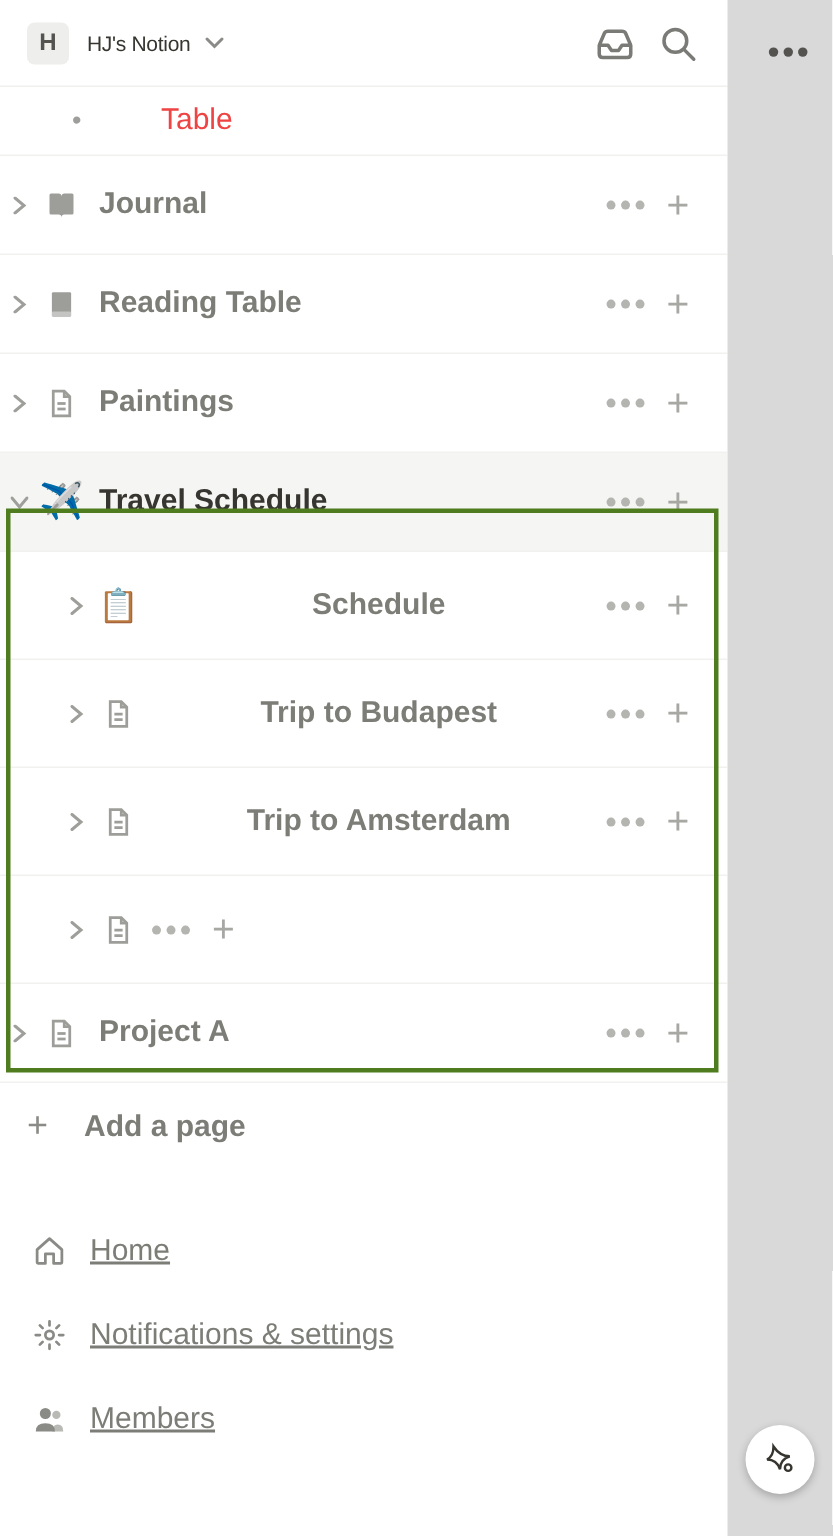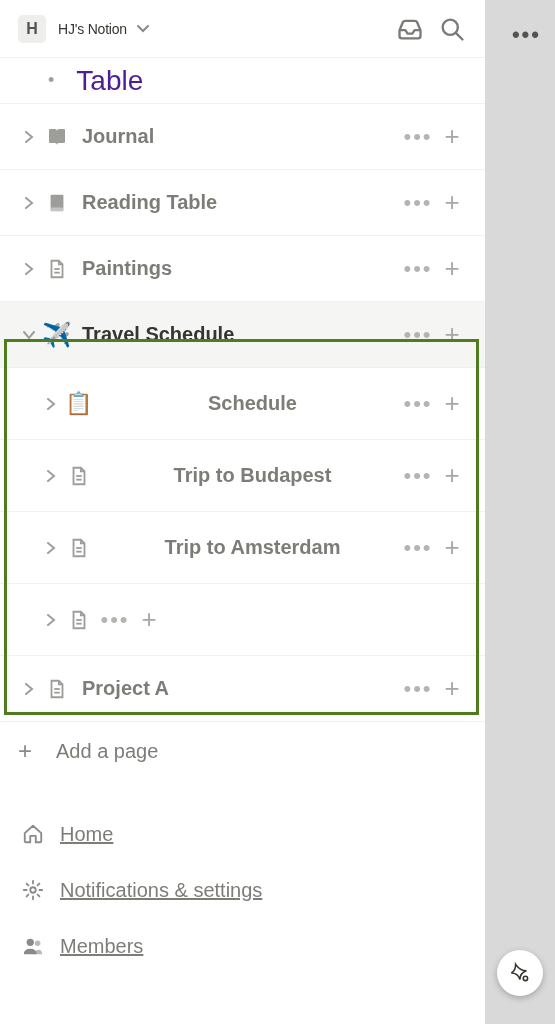--- a/index.html
+++ b/index.html
@@ -11,45 +11,45 @@
 
   .topbar { height: 58px; display: flex; align-items: center; padding: 0 12px 0 18px; border-bottom: 1px solid #f0f0ee; }
   .ws-badge { width: 28px; height: 28px; border-radius: 5px; background: #eeeeec; color: #54534f; font-weight: 600; font-size: 16px; display: flex; align-items: center; justify-content: center; margin-right: 12px; }
   .ws-name { font-size: 14px; font-weight: 400; color: #37352f; letter-spacing: -0.2px; }
   .ws-caret { margin-left: 8px; color: #8a8a86; }
   .topbar-spacer { flex: 1; }
   .top-icon { width: 42px; height: 42px; display: flex; align-items: center; justify-content: center; color: #7a7a76; }
 
   .list { flex: 1; overflow: hidden; }
 
-  .row { display: flex; align-items: center; height: 66px; padding: 0 18px 0 18px; border-bottom: 1px solid #f1f1ef; background: #ffffff; }
+  .row { display: flex; align-items: center; height: 66px; padding: 0 18px 0 2px; border-bottom: 1px solid #f1f1ef; background: #ffffff; }
   .row.selected { background: #f5f5f3; }
   .row .arrow { width: 22px; display: flex; align-items: center; justify-content: center; color: #9e9e9a; font-size: 15px; }
   .row .icon { width: 34px; display: flex; align-items: center; justify-content: center; font-size: 22px; color: #9d9d99; }
   .row .label { flex: 1; font-size: 20px; font-weight: 600; color: #7d7d78; margin-left: 8px; }
   .row.selected .label { color: #37352f; }
   .row .dots { width: 38px; display: flex; align-items: center; justify-content: center; color: #b4b4b0; font-size: 22px; letter-spacing: 2px; }
   .row .plus { width: 30px; display: flex; align-items: center; justify-content: center; color: #a7a7a3; font-size: 26px; font-weight: 300; }
 
   .subrow { height: 46px; padding-left: 48px; display: flex; align-items: center; border-bottom: 1px solid #f1f1ef; }
   .subrow .bullet { color: #9e9e9a; font-size: 18px; margin-right: 22px; }
-  .subrow .label { font-size: 28px; color: #4c1d95; font-weight: 500; }
+  .subrow .label { font-size: 20px; color: #ef4444; font-weight: 500; margin-left: 31px; }
 
   .childrow { display: flex; align-items: center; height: 72px; padding: 0 18px 0 40px; border-bottom: 1px solid #f1f1ef; }
   .childrow .arrow { width: 22px; display:flex; align-items:center; justify-content:center; color: #9e9e9a; font-size: 15px;}
   .childrow .icon { width: 34px; display:flex; align-items:center; justify-content:center; font-size: 22px; color: #9d9d99; }
   .childrow .label { flex:1; font-size: 20px; font-weight: 600; color: #7d7d78; margin-left: 10px; text-align: center; }
   .childrow .dots { width: 38px; display:flex; align-items:center; justify-content:center; color:#b4b4b0; font-size:22px; letter-spacing:2px;}
   .childrow .plus { width: 30px; display:flex; align-items:center; justify-content:center; color:#a7a7a3; font-size:26px; font-weight:300;}
 
   .highlight-box { position: absolute; left: 4px; width: 475px; border: 3px solid #4f7c1e; pointer-events: none; top: 339px; height: 376px; }
 
   .addpage { display:flex; align-items:center; height: 58px; padding: 0 18px; }
   .addpage .plus { width: 26px; color:#8a8a86; font-size: 24px; font-weight: 300; margin-right: 12px; }
-  .addpage .label { font-size: 20px; color:#7d7d78; font-weight: 400; }
+  .addpage .label { font-size: 20px; color:#7d7d78; font-weight: 700; }
 
   .footer { margin-top: 26px; }
   .footrow { display:flex; align-items:center; height: 56px; padding: 0 18px; }
   .footrow .icon { width: 30px; display:flex; align-items:center; justify-content:center; color:#8a8a86; font-size:20px; }
   .footrow .label { font-size: 20px; color:#7d7d78; font-weight: 500; margin-left: 12px; text-decoration: underline; }
 
   .overflow-dots { position:absolute; top: 22px; right: 14px; color:#55534f; font-size: 22px; letter-spacing: 2px; font-weight: 700;}
 
   .fab { position:absolute; bottom: 28px; right: 12px; width: 46px; height: 46px; border-radius: 50%; background:#ffffff; box-shadow: 0 2px 6px rgba(0,0,0,0.25); display:flex; align-items:center; justify-content:center; font-size: 24px; }
 

